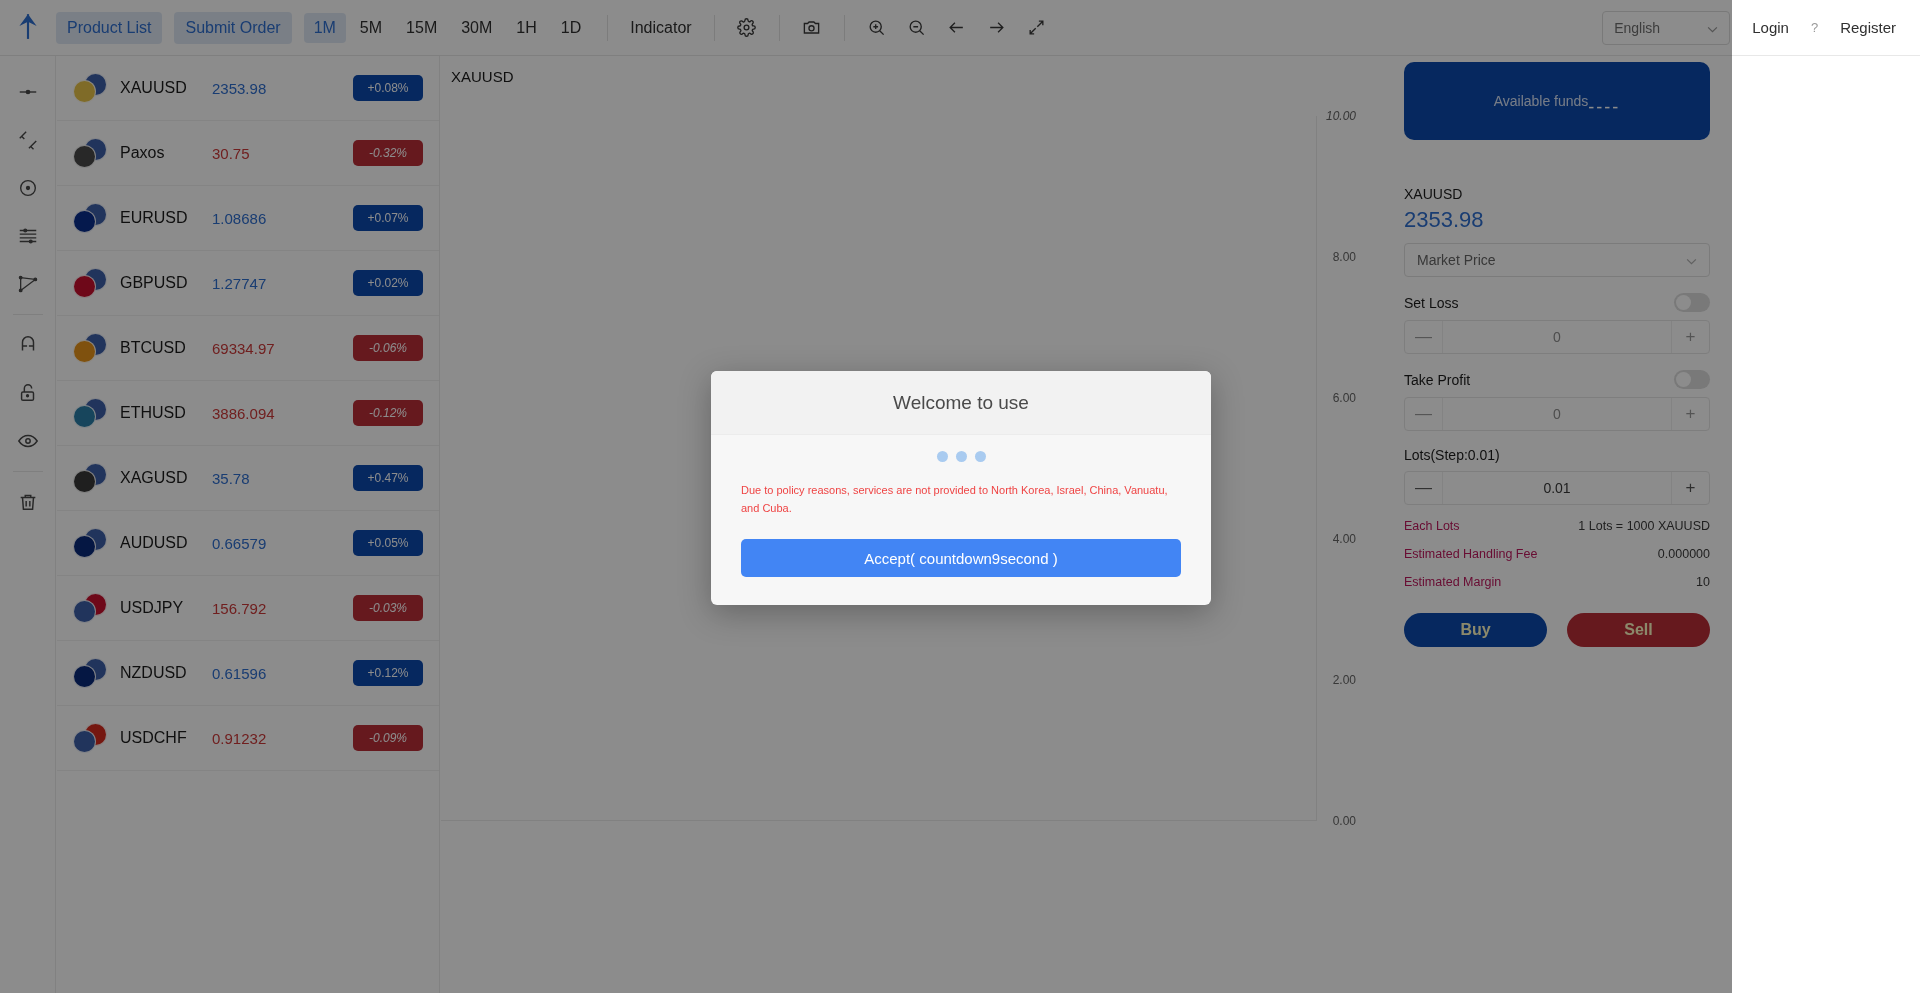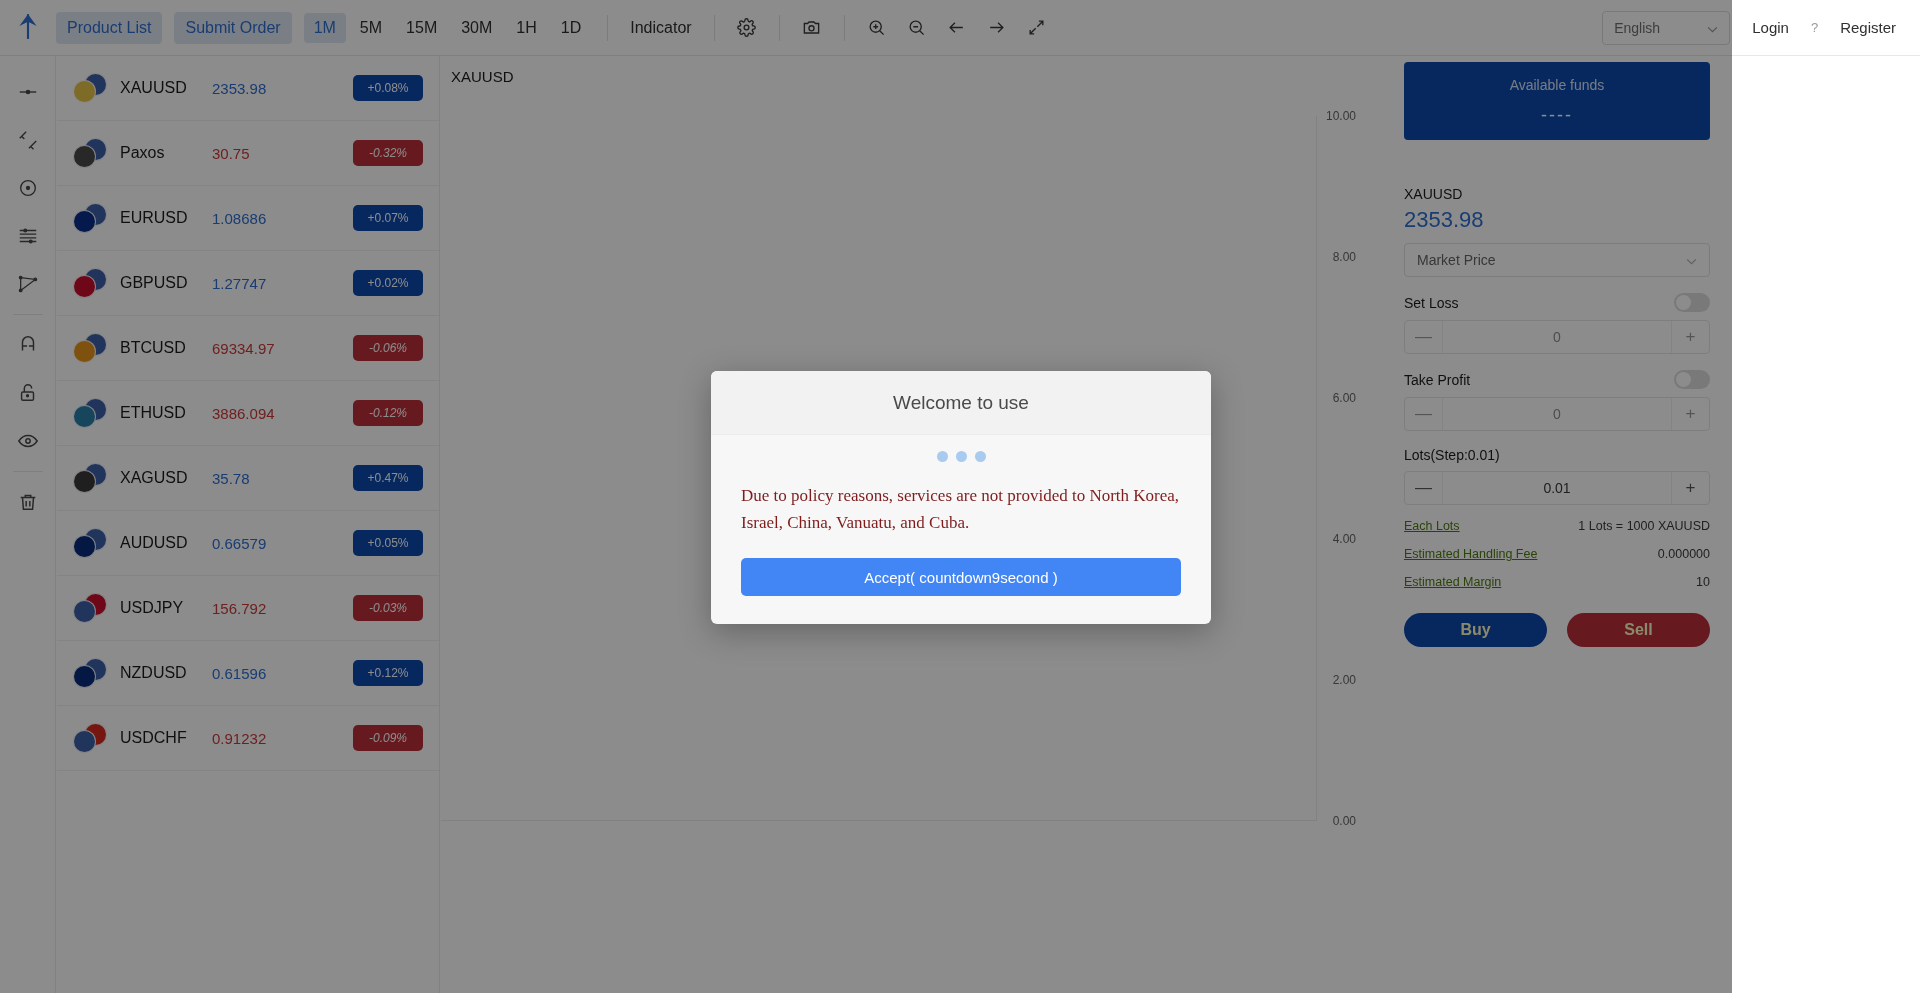--- a/index.html
+++ b/index.html
@@ -123,22 +123,22 @@
     position: absolute; right: 26px; font-size: 12px; color: #666;
     transform: translateY(-50%); white-space: nowrap;
   }
 
   
   .order {
     position: absolute; top: 56px; right: 0; width: 350px; height: 937px;
     background: #fff; padding: 0 22px;
   }
   .funds {
-    margin-top: 6px; height: 78px; background: #0b49ad; border-radius: 4px;
-    display: flex; flex-direction: column; align-items: center; justify-content: center;
+    margin-top: 6px; height: 78px; background: #0b49ad; border-radius: 10px;
+    display: flex; flex-direction: row; align-items: center; justify-content: center;
   }
   .funds-label { font-size: 14px; color: #d7e2f5; }
   .funds-val { font-size: 18px; color: #fff; letter-spacing: 2px; margin-top: 12px; }
   .o-sym { font-size: 14px; color: #1d1d1d; margin-top: 46px; }
   .o-price { font-size: 22px; color: #2f6fd0; margin-top: 5px; }
   .o-select {
     height: 34px; border: 1px solid #e0e0e0; border-radius: 4px; margin-top: 10px;
     display: flex; align-items: center; justify-content: space-between; padding: 0 12px;
     font-size: 14px; color: #666; cursor: pointer;
   }
@@ -167,21 +167,21 @@
   .stepper .val {
     flex: 1; display: flex; align-items: center; justify-content: center;
     font-size: 14px; color: #8d8d8d;
   }
   .stepper.active .val { color: #3a3a3a; }
   .stepper.active .minus, .stepper.active .plus { color: #555; }
   .lots-lbl { font-size: 14px; color: #1d1d1d; margin-top: 16px; }
   .info {
     display: flex; justify-content: space-between; font-size: 12.5px; margin-top: 14px;
   }
-  .info .k { color: #4d7c0f; text-decoration: underline; }
+  .info .k { color: #be185d; }
   .info .v { color: #3b3b3b; }
   .acts { display: flex; gap: 20px; margin-top: 24px; }
   .acts div {
     flex: 1; height: 34px; border-radius: 17px; color: #fef9c3; font-size: 16px;
     display: flex; align-items: center; justify-content: center; cursor: pointer; font-weight: bold;
   }
   .buy { background: #0b49ad; }
   .sell { background: #bb2f38; }
 
   
@@ -194,21 +194,21 @@
   .modal-head {
     height: 64px; display: flex; align-items: center; justify-content: center;
     border-bottom: 1px solid #ececec; background: #f2f2f2;
   }
   .modal-title { font-size: 19px; color: #4a4a4a; }
   .dots { display: flex; justify-content: center; gap: 8px; padding-top: 16px; }
   .dots span {
     width: 11px; height: 11px; border-radius: 50%; background: #a9cbf0; display: block;
   }
   .modal-body { padding: 20px 30px 0 30px; }
-  .modal-text { font-size: 17px; color: #7f1d1d; line-height: 1.6; font-family: Liberation Serif, serif; }
+  .modal-text { font-size: 11px; color: #ef4444; line-height: 1.6; }
   .modal-foot { padding: 22px 30px 28px 30px; }
   .accept-btn {
     height: 38px; border-radius: 5px; background: #4285f4; color: #fff;
     font-size: 15px; display: flex; align-items: center; justify-content: center;
     cursor: pointer;
   }
 </style>
 </head>
 <body>
 
@@ -457,21 +457,21 @@
             <span class="pprice down">0.91232</span>
             <span class="pbadge down">-0.09%</span>
           </div>
         </div>
     </div>
 
     <div class="chart">
       <div class="chart-sym">XAUUSD</div>
       <div class="chart-plot"></div>
       <div class="yaxis" id="yaxis">
-          <div class="ytick" style="top: 0%;">10.00</div>
+          <div class="ytick" style="top: 0%; font-style: italic;">10.00</div>
           <div class="ytick" style="top: 20%;">8.00</div>
           <div class="ytick" style="top: 40%;">6.00</div>
           <div class="ytick" style="top: 60%;">4.00</div>
           <div class="ytick" style="top: 80%;">2.00</div>
           <div class="ytick" style="top: 100%;">0.00</div>
         </div>
     </div>
 
     <div class="order">
       <div class="funds">

